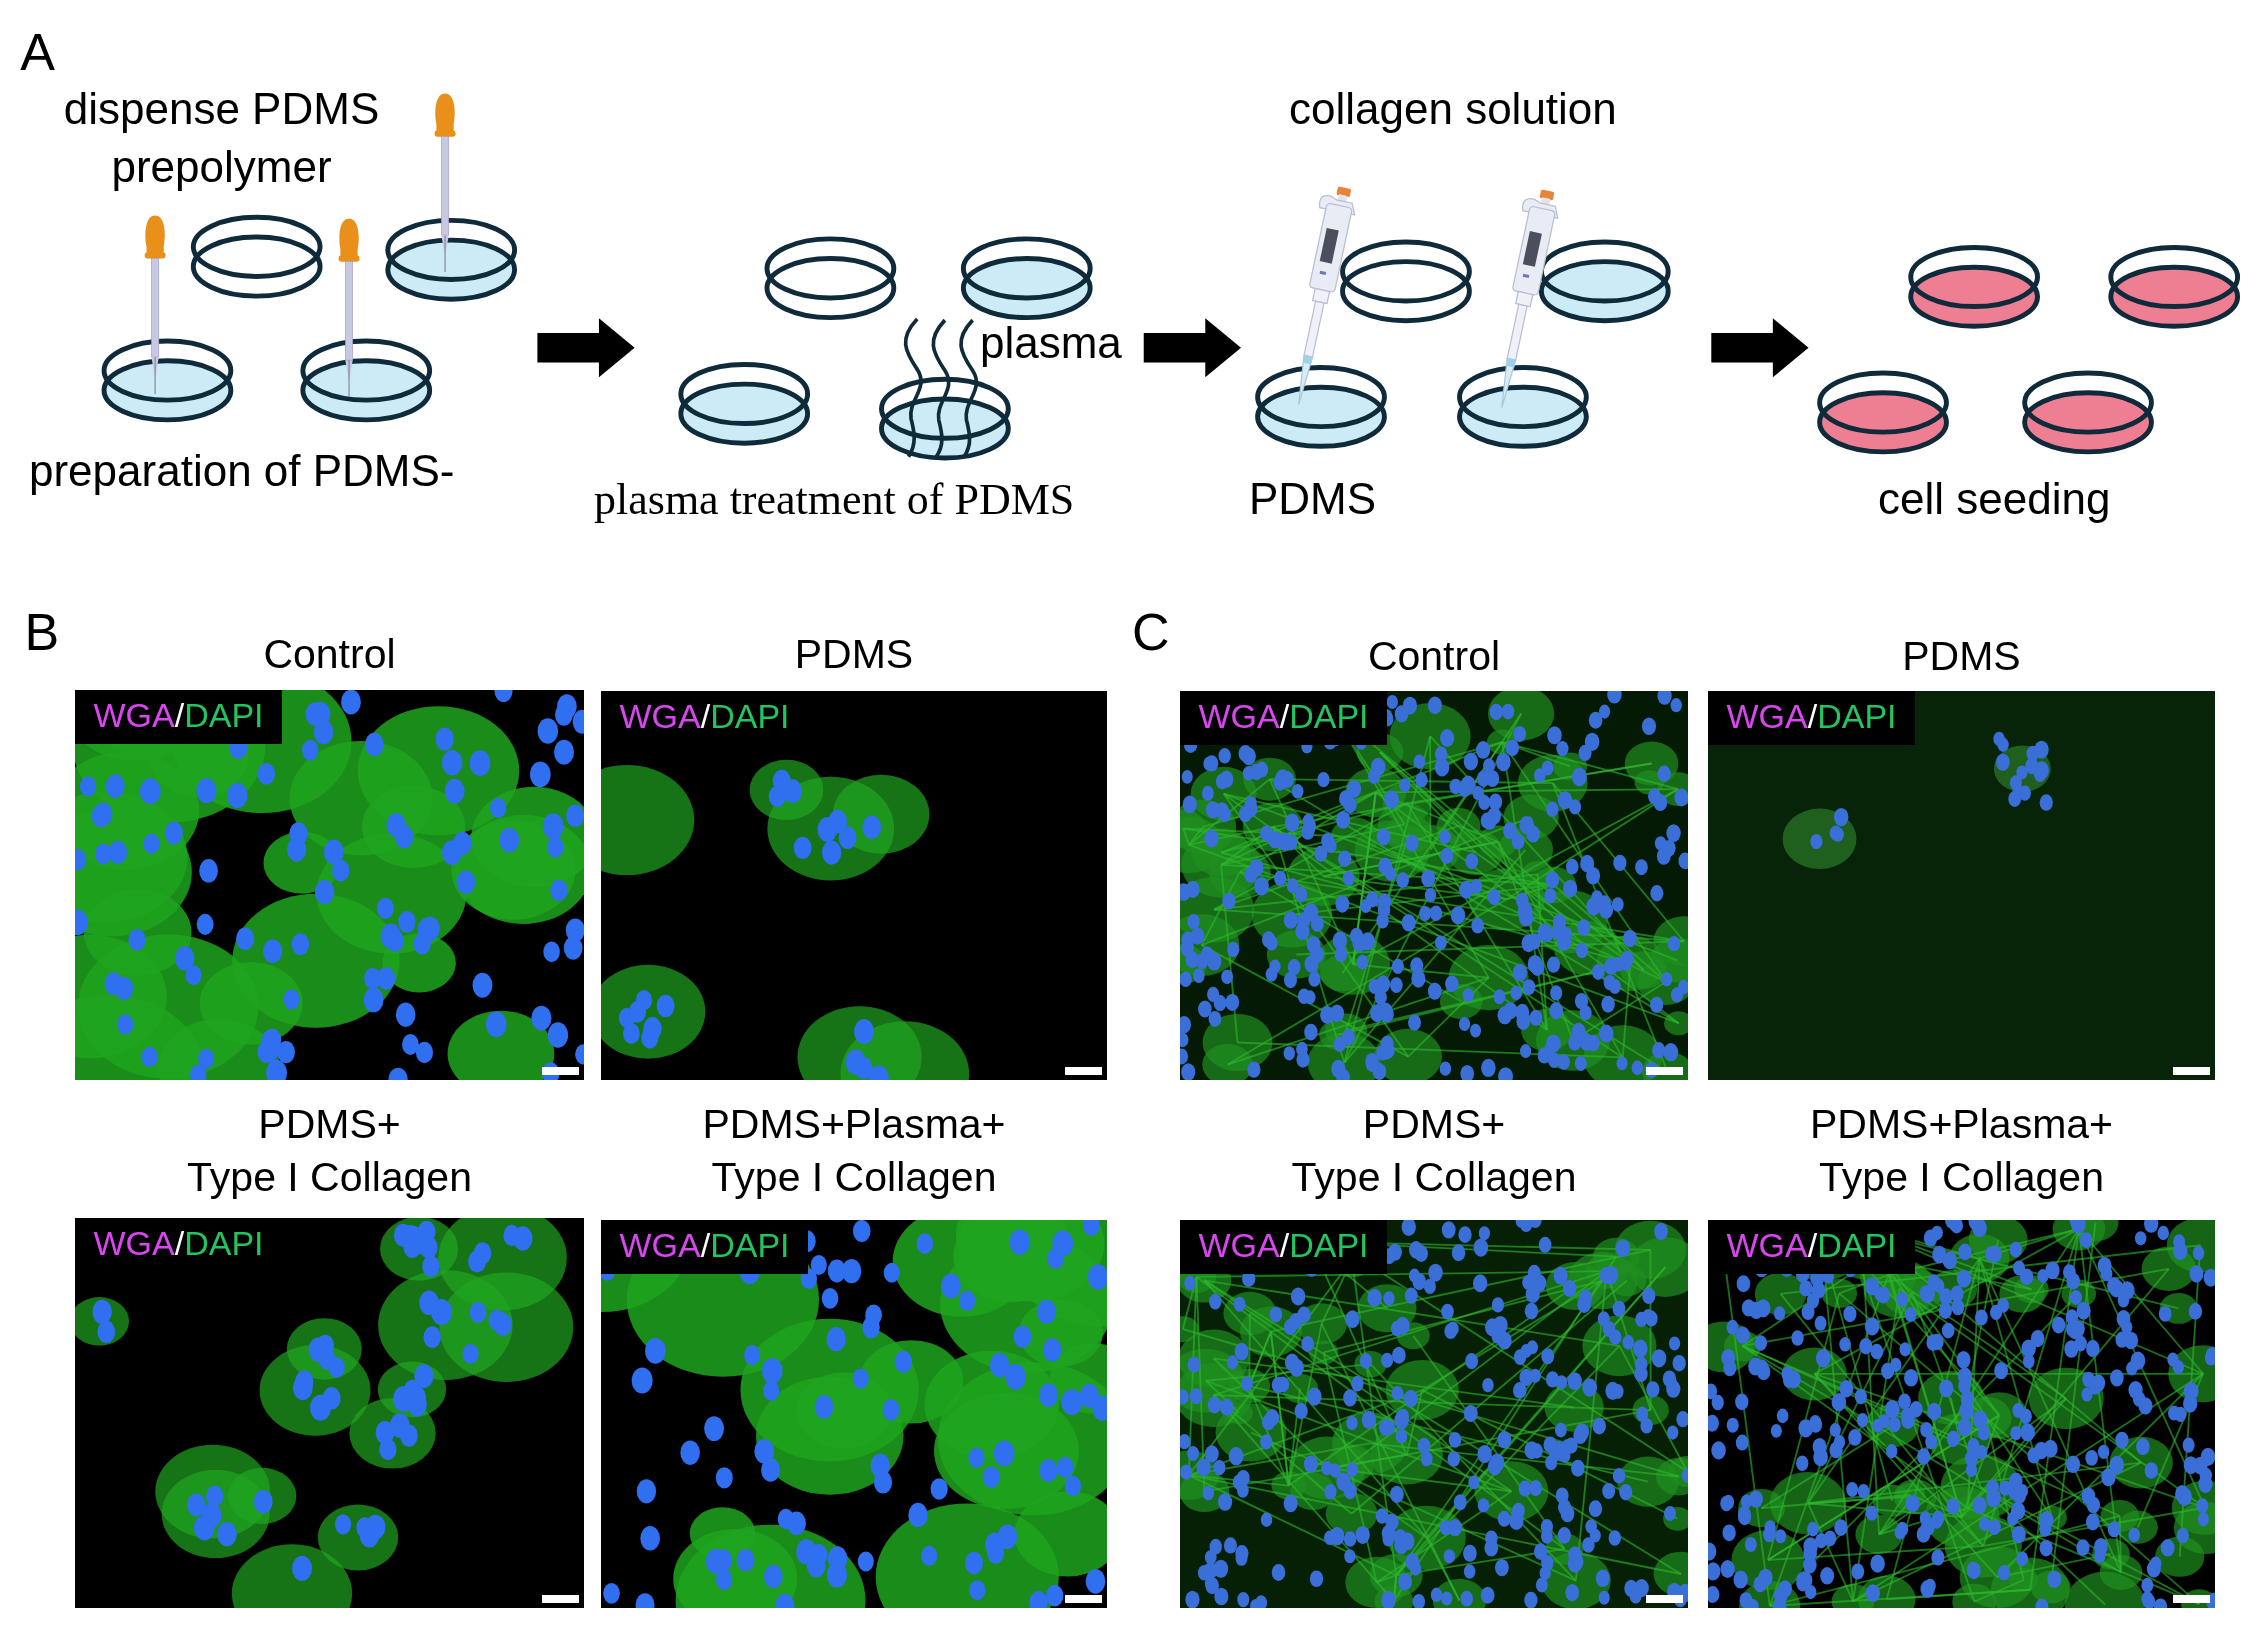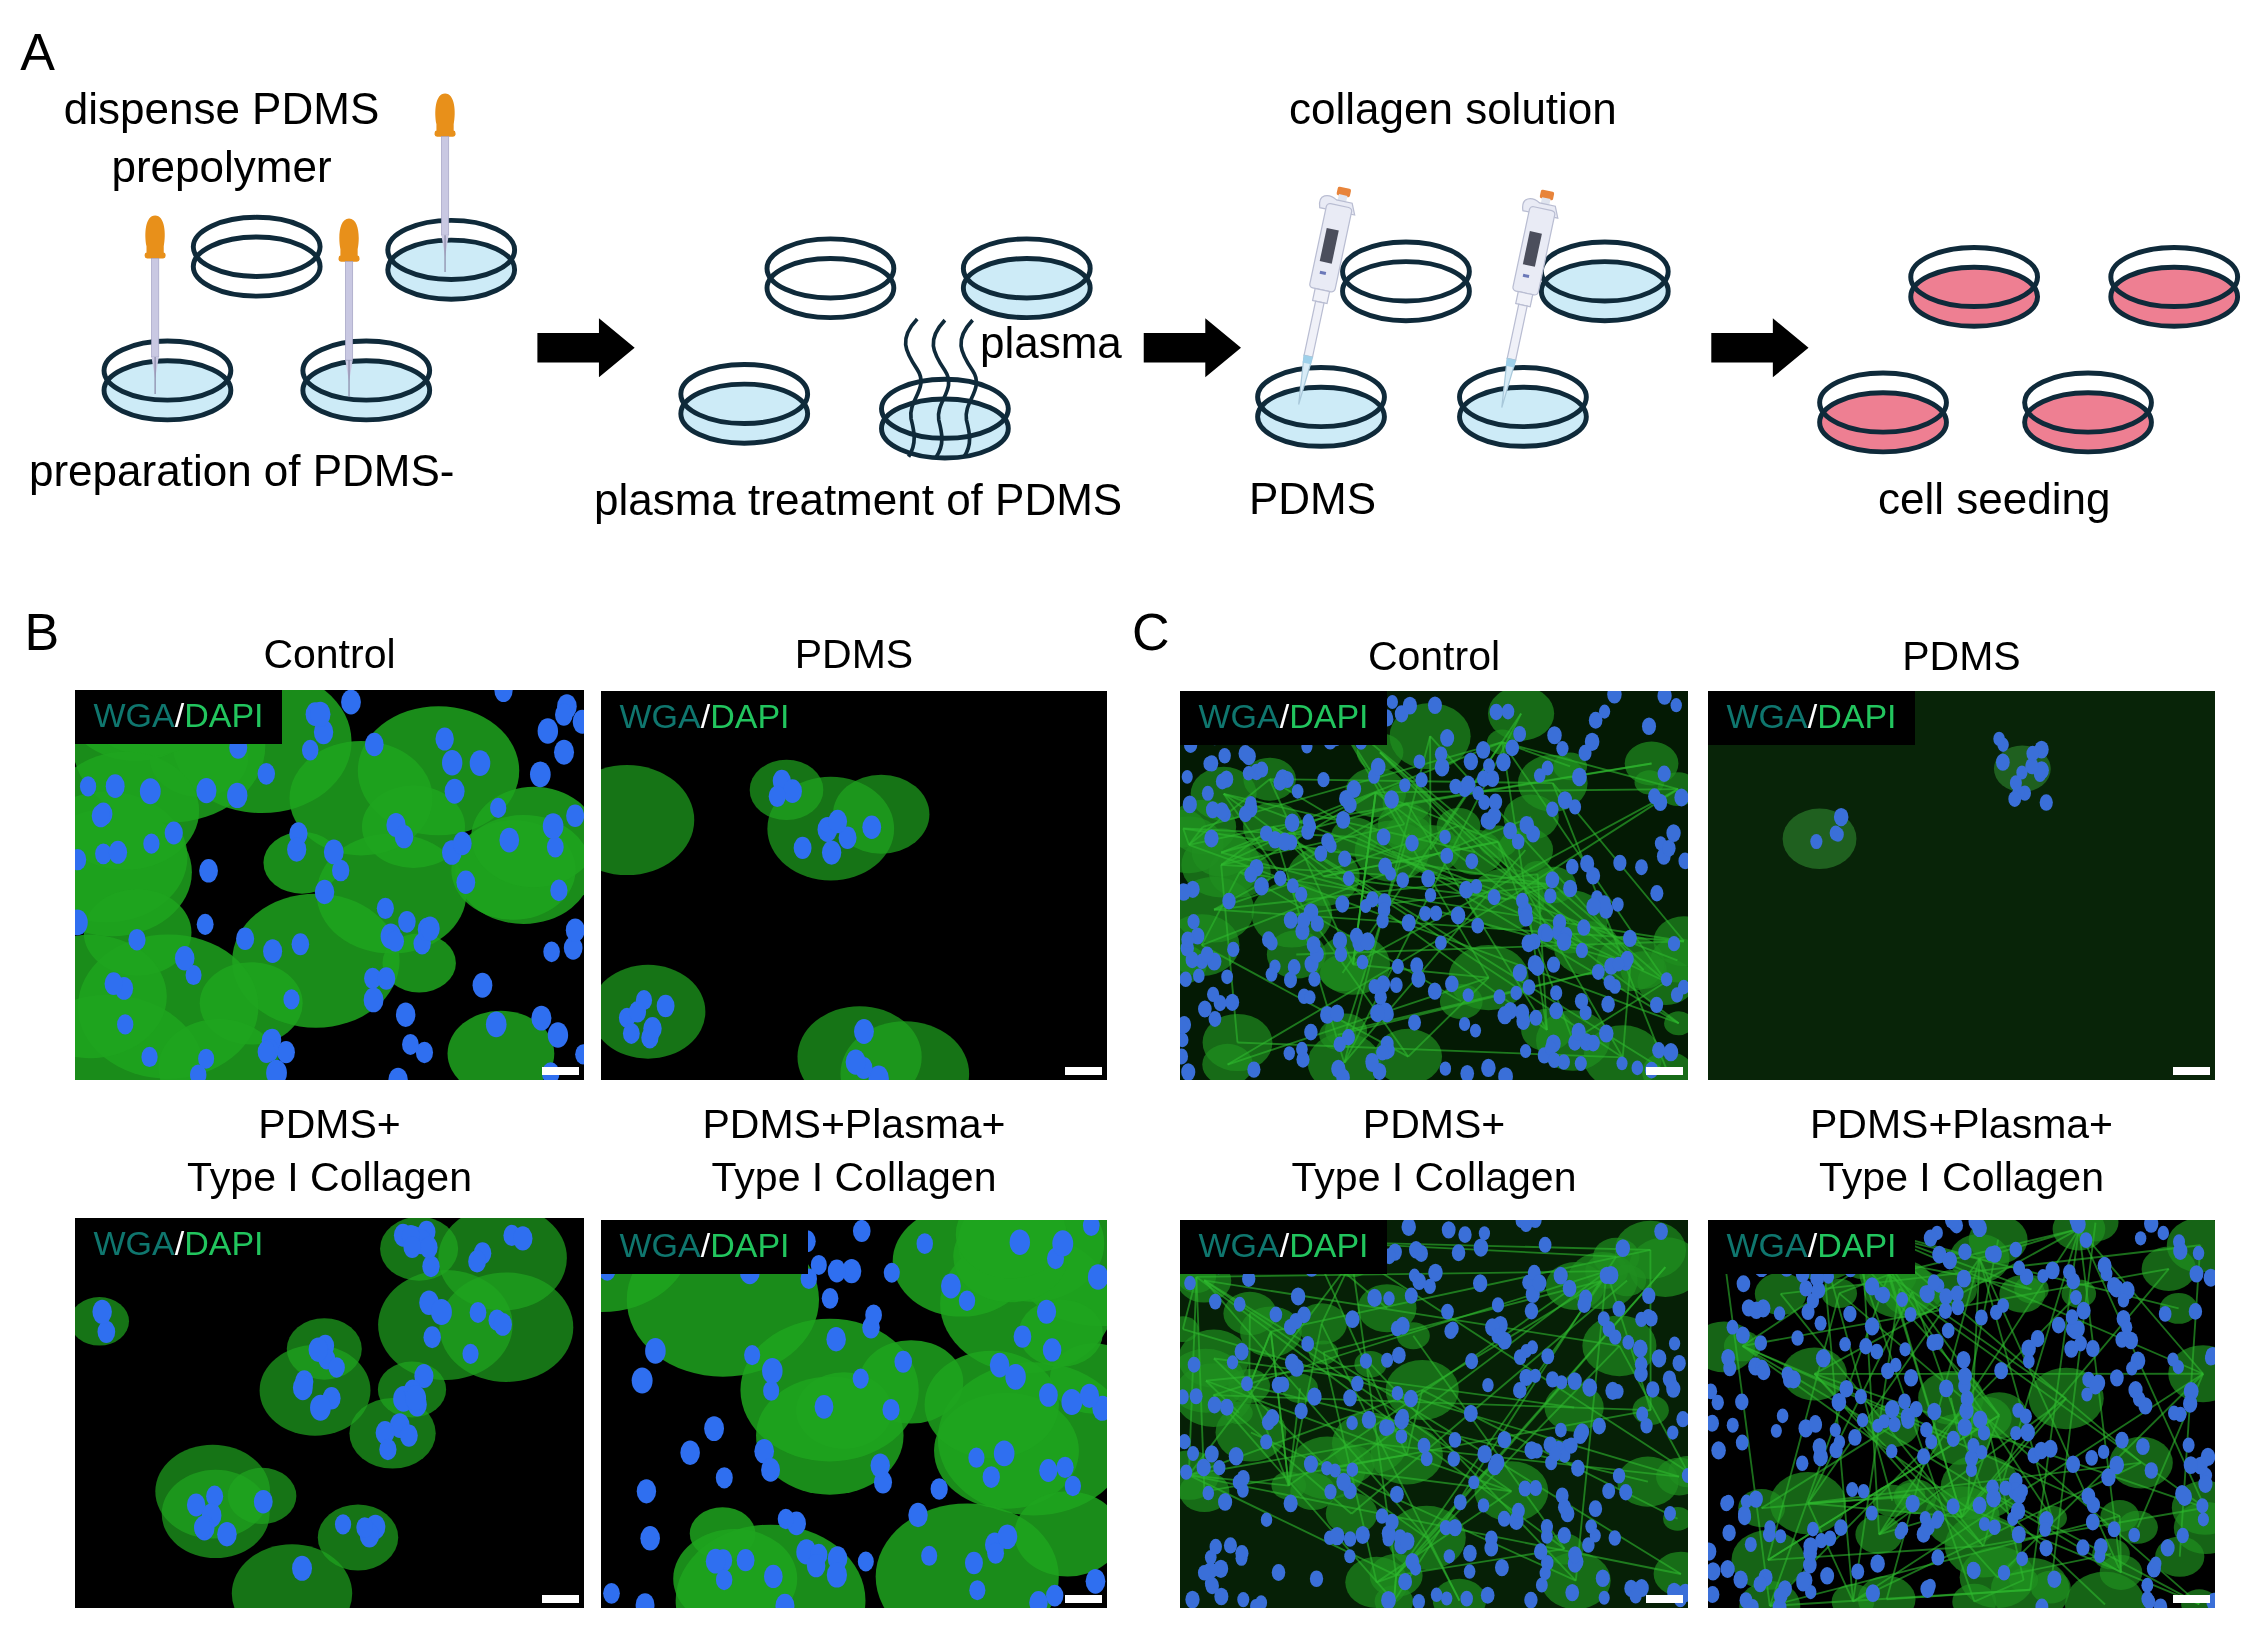--- a/index.html
+++ b/index.html
@@ -7,40 +7,40 @@
          font-family:"Liberation Sans", "DejaVu Sans", sans-serif; color:#000; }
   .panel-letter { position:absolute; font-size:52px; line-height:1; }
   .step-text { position:absolute; font-size:44px; line-height:58px; white-space:nowrap; }
   .step-text.center { text-align:center; }
   svg.diagram { position:absolute; left:0; top:0; }
   .title { position:absolute; font-size:41px; line-height:53px; text-align:center; white-space:nowrap; }
   .micro { position:absolute; background:#000; overflow:hidden; }
   .micro svg { position:absolute; left:0; top:0; }
   .stain-label { position:absolute; left:0; top:0; background:#000; padding:6.2px 18.5px 8.6px 18.5px;
                  font-size:34px; line-height:39px; white-space:nowrap; }
-  .stain-wga { color:#0f766e;margin-top:16px; }
+  .stain-wga { color:#d946ef;margin-top:16px; }
   .stain-sep { color:#ffffff; }
   .stain-dapi { color:#22c55e; }
   .scale-bar { position:absolute; background:#ffffff; width:37px; height:8px; right:4.9px; bottom:4.9px; }
 </style>
 </head>
 <body>
 
 <div class="panel-letter" style="left:20.3px; top:26px;">A</div>
 
 <div class="step-text center" style="left:37px; top:80px; width:369px;">
   <div>dispense PDMS</div>
   <div>prepolymer</div>
 </div>
 <div class="step-text" style="left:29px; top:442px;">
   <div>preparation of PDMS-</div>
 </div>
 
 <div class="step-text" style="left:980px; top:314px;">plasma</div>
-<div class="step-text" style="left:594px; top:471px;">
+<div class="step-text" style="left:594px; top:471px;font-family:Liberation Serif, serif;">
   <div>plasma treatment of PDMS</div>
 </div>
 
 <div class="step-text" style="left:1289px; top:80px;">
   <div>collagen solution</div>
 </div>
 <div class="step-text" style="left:1249px; top:470px;">
   <div>PDMS</div>
 </div>
 

